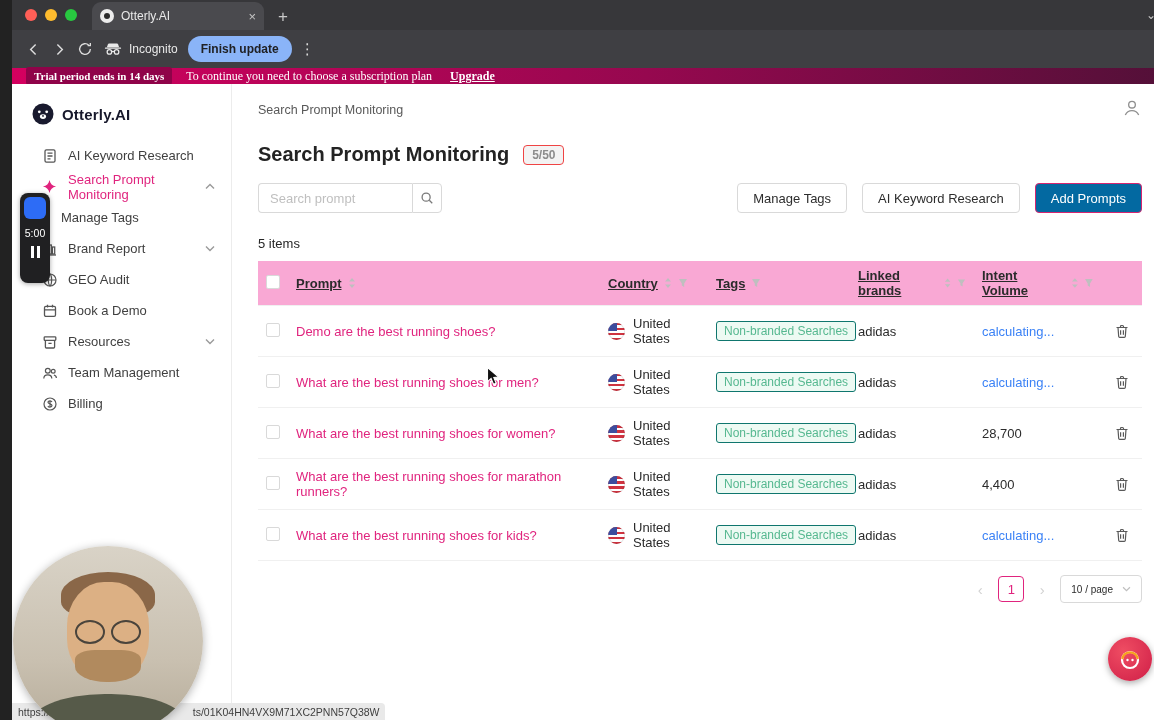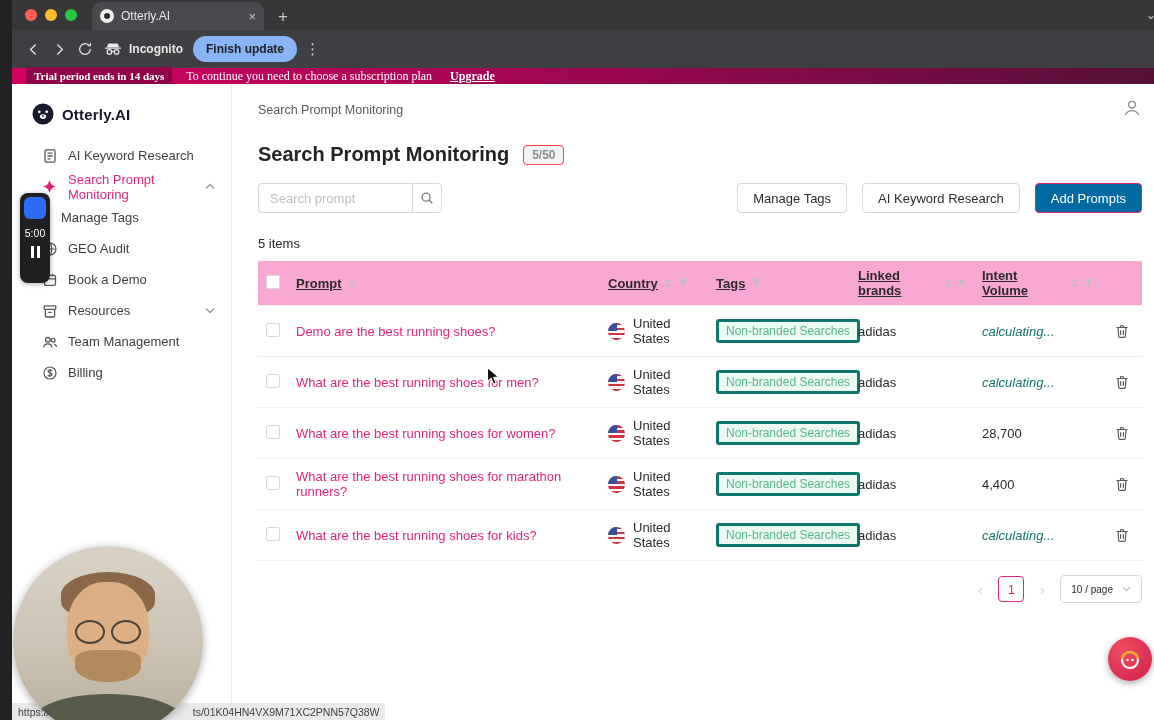--- a/index.html
+++ b/index.html
@@ -16,21 +16,21 @@
   .favicon::after{ content:""; position:absolute; left:4px; top:4px; width:6px; height:6px; border-radius:50%; background:#2b2b2b; }
   .tab-title { color:#e9e9e9; font-size:12px; flex:1; white-space:nowrap; overflow:hidden; }
   .tab-close { color:#c4c4c4; font-size:13px; line-height:1; }
   .newtab { color:#c9c9c9; font-size:17px; margin:0 0 5px 14px; line-height:1; }
   .strip-chevron { position:absolute; right:10px; top:8px; color:#c9c9c9; font-size:12px; }
 
   .toolbar { height:38px; background:#3f3f43; display:flex; align-items:center; padding:0 8px; }
   .nav-ic { width:26px; height:26px; display:flex; align-items:center; justify-content:center; flex:none; }
   .omnibox { flex:1; height:28px; background:#2c2c2f; border-radius:14px; display:flex; align-items:center; padding:0 12px; gap:9px; margin:0 8px; }
   .omni-url { color:#e9e9e9; font-size:12.5px; flex:1; }
-  .incognito-chip { display:flex; align-items:center; gap:7px; color:#e9e9e9; font-size:12px; margin:0 10px 0 6px; white-space:nowrap;font-weight:bold; }
+  .incognito-chip { display:flex; align-items:center; gap:7px; color:#e9e9e9; font-size:12px; margin:0 10px 0 6px; white-space:nowrap; }
   .update-btn { background:#8ab4f8; color:#202124; font-size:12px; font-weight:700; height:26px; padding:0 13px; border-radius:13px; display:flex; align-items:center; white-space:nowrap; }
   .dots { color:#d8d8d8; font-size:15px; margin:0 4px 0 8px; }
 
   
   .banner { height:16px; background:linear-gradient(90deg,#d4005f 0%,#96084f 55%,#531038 100%); display:flex; align-items:center; padding:0 14px;font-family:Liberation Serif, serif; }
   .banner-badge { background:#8f0349; color:#fff; font-size:11px; font-weight:700; padding:3px 8px; border-radius:3px; white-space:nowrap; }
   .banner-msg { color:#fff; font-size:12px; margin-left:14px; white-space:nowrap; }
   .banner-link { color:#fff; font-size:12px; font-weight:700; text-decoration:underline; margin-left:18px; cursor:pointer; }
 
   
@@ -74,22 +74,22 @@
 
   table { width:100%; border-collapse:collapse; margin-top:10px; font-size:13px; table-layout:fixed; }
   thead th { background:#f9a8d4; border-bottom:1px solid #f0f0f0; font-weight:700; color:#2b2b2b; text-align:left; padding:7px 8px;text-decoration:underline; }
   .th-inner { display:flex; align-items:center; gap:6px; }
   tbody td { border-bottom:1px solid #f0f0f0; padding:10px 8px; color:#2b2b2b; vertical-align:middle; }
   .cb { width:14px; height:14px; border:1px solid #d9d9d9; border-radius:2px; background:#fff; display:inline-block; cursor:pointer; }
   .prompt-link { color:#e0247e; cursor:pointer; }
   .country { display:flex; align-items:center; gap:8px; }
   .flag { width:17px; height:17px; border-radius:50%; overflow:hidden; position:relative; flex:none; background:repeating-linear-gradient(180deg,#cf3340 0 2.5px,#fff 2.5px 5px); box-shadow:inset 0 0 0 1px rgba(0,0,0,.1); }
   .flag::after { content:""; position:absolute; left:0; top:0; width:9px; height:8px; background:#3c4d9e; }
-  .tag-chip { display:inline-block; background:#edfaf3; border:3px solid #0f766e; color:#56b890; font-size:12px; padding:2px 7px; border-radius:3px; white-space:nowrap; }
-  .intent.pending { color:#0f766e;font-style:italic; }
+  .tag-chip { display:inline-block; background:#edfaf3; border:1px solid #0f766e; color:#56b890; font-size:12px; padding:2px 7px; border-radius:3px; white-space:nowrap; }
+  .intent.pending { color:#3b82f6; }
   .trash-btn { background:none; border:none; cursor:pointer; color:#555; display:flex; margin:0 auto; }
 
   .pagination { display:flex; justify-content:flex-end; align-items:center; gap:8px; margin-top:14px; }
   .pg-arrow { color:#d2d2d2; font-size:15px; width:20px; text-align:center; cursor:pointer; }
   .pg-page { width:26px; height:26px; border:1px solid #e0247e; color:#e0247e; border-radius:4px; display:flex; align-items:center; justify-content:center; font-size:13px; background:#fff; cursor:pointer; }
   .pg-size { height:28px; border:1px solid #d9d9d9; border-radius:4px; display:flex; align-items:center; gap:9px; padding:0 10px; font-size:10px; color:#2b2b2b; cursor:pointer; }
 
   
   .statusbar { position:absolute; left:0; bottom:0; height:17px; background:#e9e9e9; display:flex; align-items:center; padding:0 6px; font-size:10.5px; color:#3f3f3f; z-index:5; border-top-right-radius:4px; white-space:nowrap; }
   .status-gap { width:114px; }
@@ -200,20 +200,37 @@
               <svg width="10" height="7" viewBox="0 0 10 7" fill="none" stroke="#9a9a9a" stroke-width="1.4">
                 <path d="M1 5.5L5 1.5l4 4"></path>
               </svg>
             </span>
         </div>
         <div class="nav-item nav-sub">
           <span>Manage Tags</span>
         </div>
         <div class="nav-item">
           <span class="ic">
+              <svg width="16" height="16" viewBox="0 0 16 16" fill="none" stroke="currentColor" stroke-width="1.3">
+                <path d="M2 14h12"></path>
+                <rect x="3.6" y="8" width="2.3" height="5"></rect>
+                <rect x="7" y="4" width="2.3" height="9"></rect>
+                <rect x="10.4" y="6" width="2.3" height="7"></rect>
+              </svg>
+            </span>
+          <span>Brand Report</span>
+          <span class="sp"></span>
+          <span class="chev">
+              <svg width="10" height="7" viewBox="0 0 10 7" fill="none" stroke="#9a9a9a" stroke-width="1.4">
+                <path d="M1 1.5l4 4 4-4"></path>
+              </svg>
+            </span>
+        </div>
+        <div class="nav-item">
+          <span class="ic">
               <svg width="16" height="16" viewBox="0 0 16 16" fill="none" stroke="currentColor" stroke-width="1.2">
                 <circle cx="8" cy="8" r="6"></circle>
                 <path d="M2 8h12M8 2c2.2 1.8 2.2 10.2 0 12-2.2-1.8-2.2-10.2 0-12z"></path>
               </svg>
             </span>
           <span>GEO Audit</span>
         </div>
         <div class="nav-item">
           <span class="ic">
               <svg width="16" height="16" viewBox="0 0 16 16" fill="none" stroke="currentColor" stroke-width="1.3">

